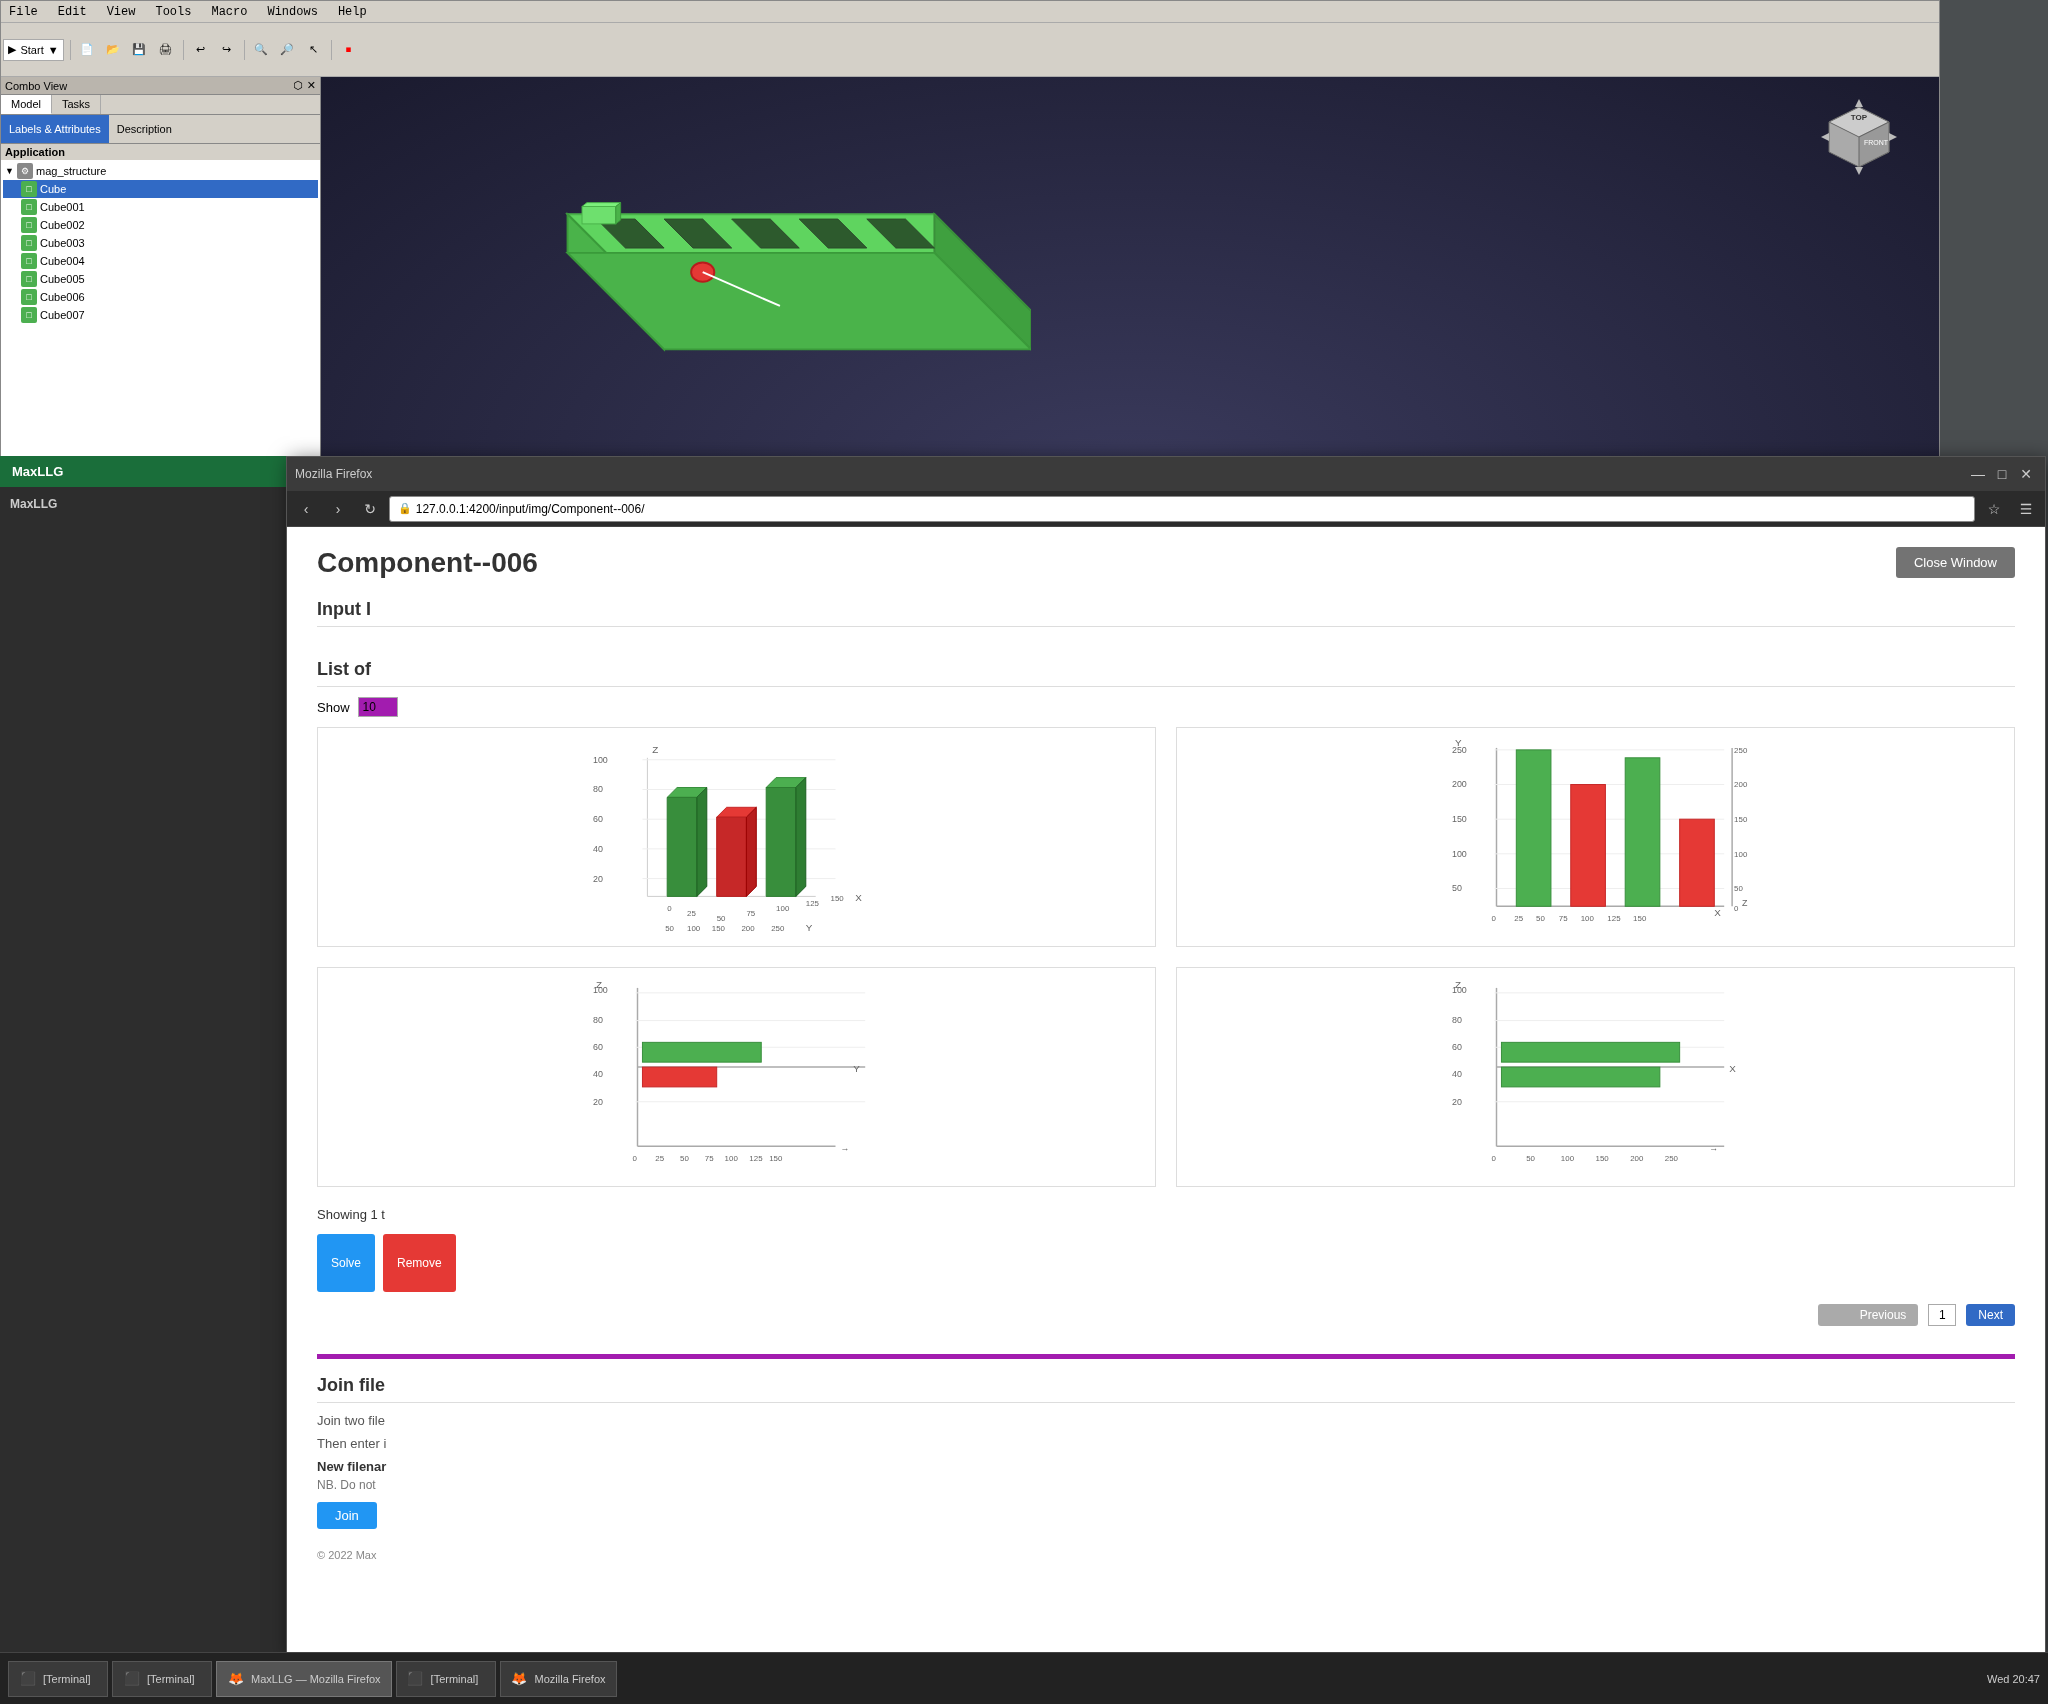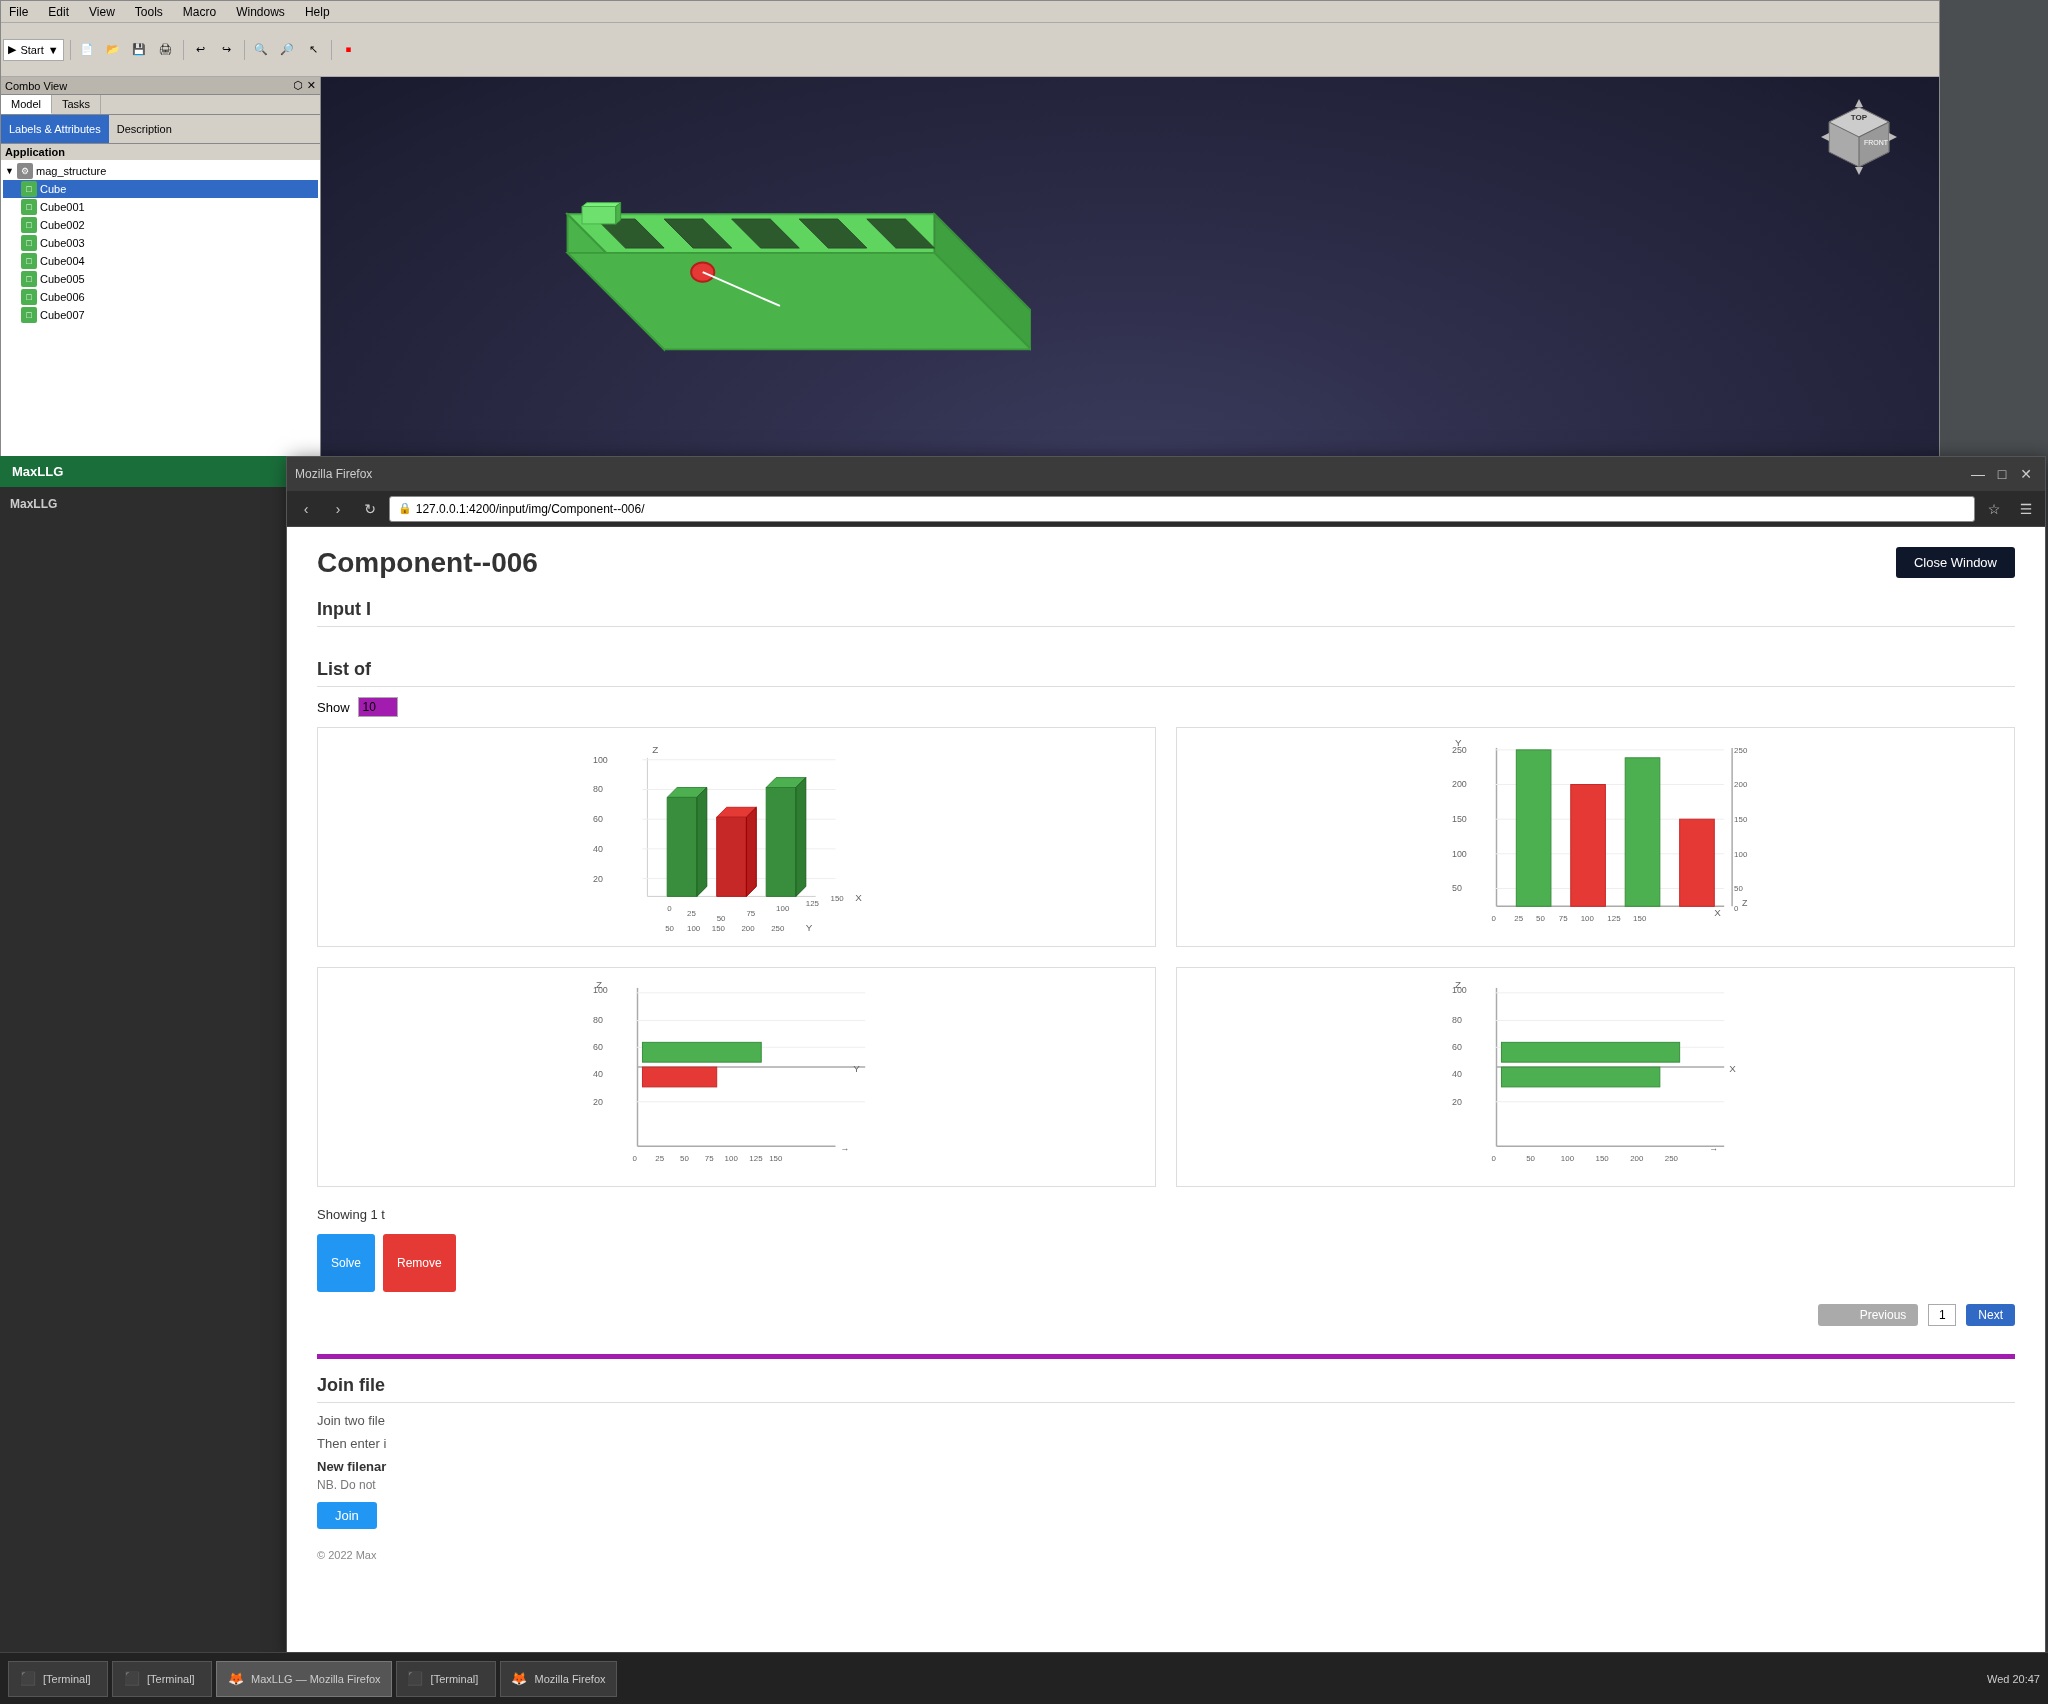--- a/index.html
+++ b/index.html
@@ -38,20 +38,21 @@
       align-items: center;
       padding: 0 4px;
       border-bottom: 1px solid #aaa;
       gap: 12px;
     }
     .menu-item {
       font-size: 12px;
       color: #000;
       cursor: pointer;
       padding: 2px 4px;
+      font-family: Liberation Mono, monospace;
     }
 
     
     #toolbar-area {
       height: 54px;
       background: #d4d0c8;
       border-bottom: 1px solid #aaa;
       display: flex;
       align-items: center;
       padding: 2px;
@@ -347,21 +348,21 @@
       justify-content: space-between;
       align-items: flex-start;
       margin-bottom: 20px;
     }
     #component-title {
       font-size: 28px;
       font-weight: bold;
       color: #333;
     }
     #close-window-btn {
-      background: #0f172a;
+      background: #737373;
       color: #fff;
       border: none;
       padding: 8px 18px;
       font-size: 13px;
       cursor: pointer;
       border-radius: 3px;
     }
 
     
     .section-title {

